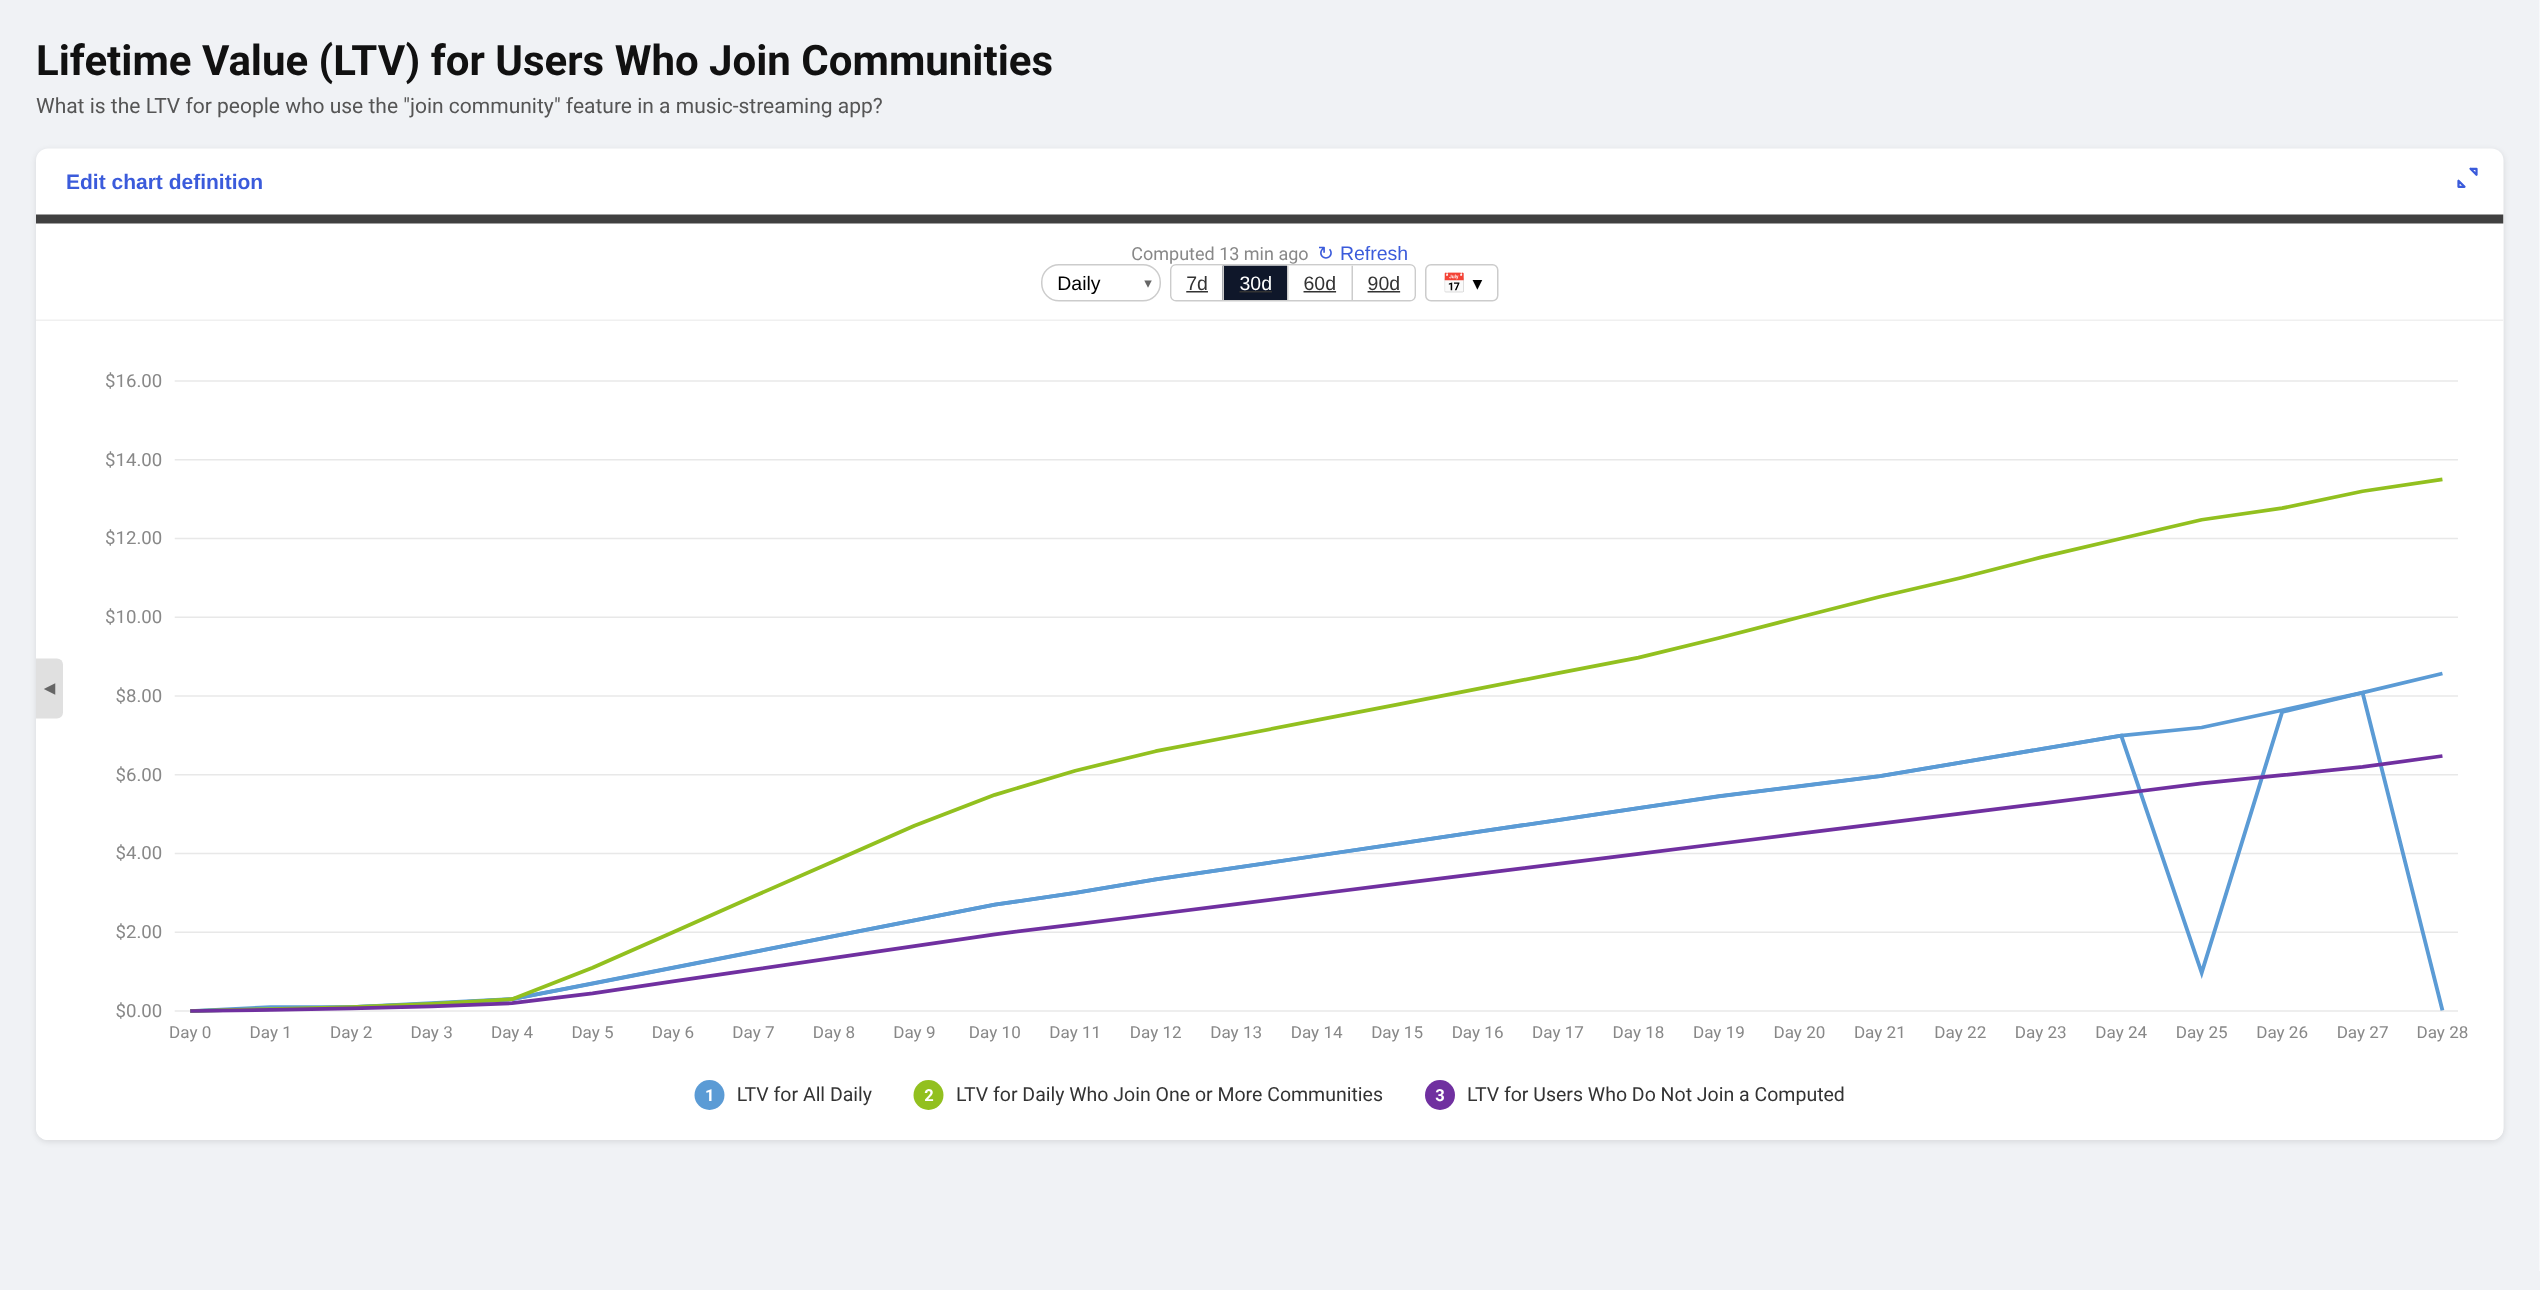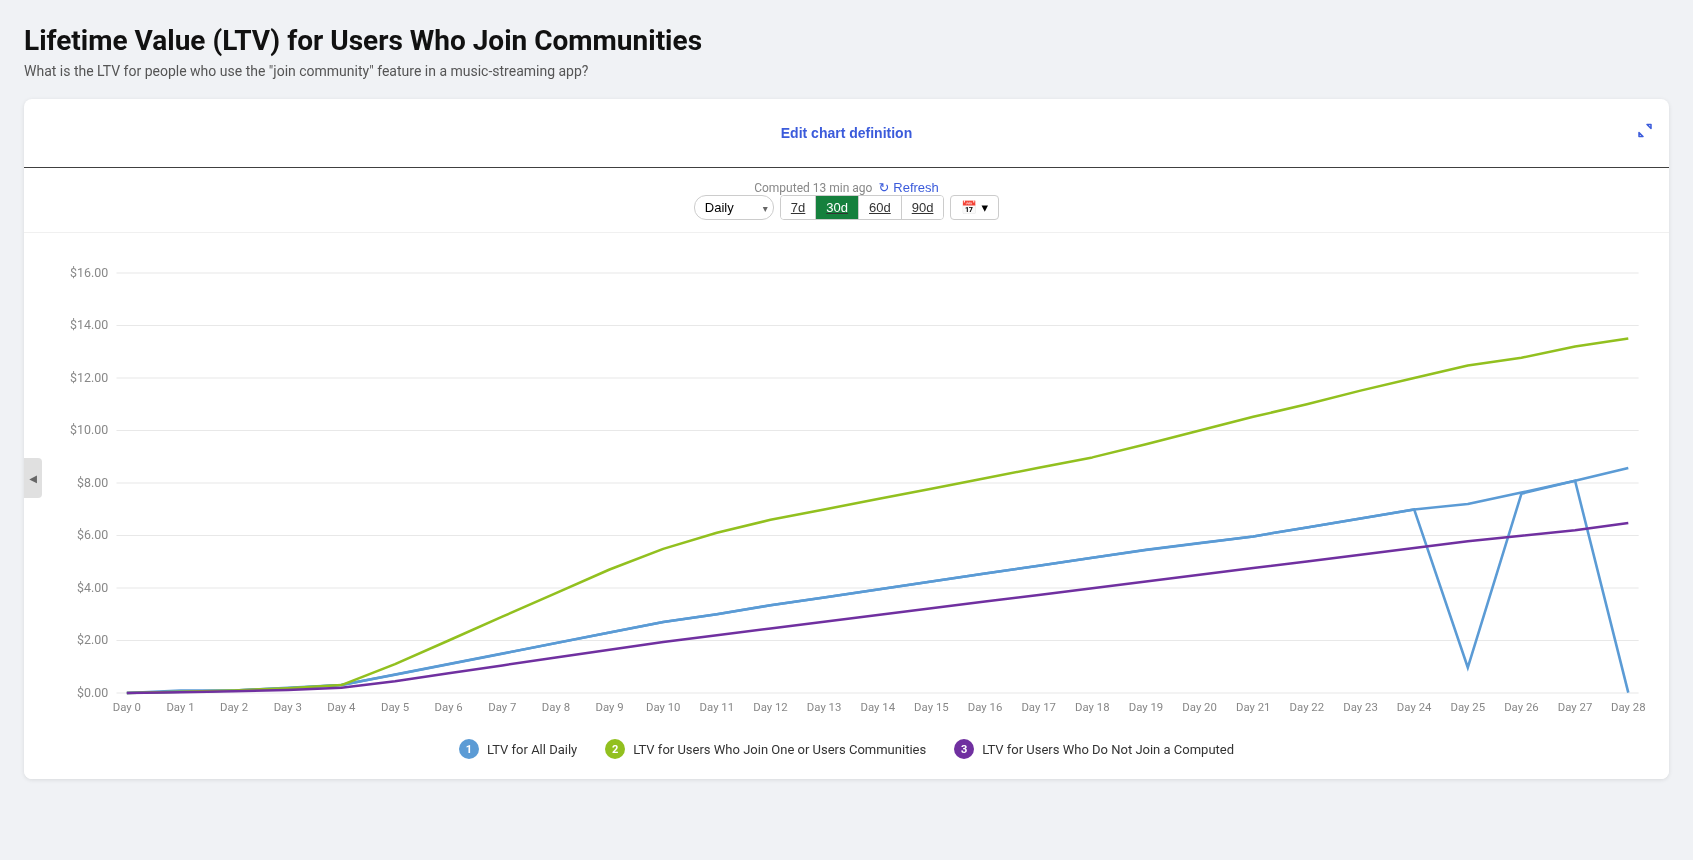--- a/index.html
+++ b/index.html
@@ -21,24 +21,24 @@
       margin-bottom: 20px;
     }
     .chart-outer-card {
       background: #fff;
       border-radius: 8px;
       box-shadow: 0 1px 4px rgba(0,0,0,0.1);
       overflow: hidden;
     }
     .edit-bar {
       display: flex;
-      justify-content: center;
-      align-items: center;
-      padding: 26px 20px;
-      border-bottom: 1px solid #404040;
+      justify-content: flex-start;
+      align-items: center;
+      padding: 14px 20px;
+      border-bottom: 6px solid #404040;
       position: relative;
     }
     .edit-chart-btn {
       color: #3b5bdb;
       font-weight: 600;
       font-size: 14px;
       background: none;
       border: none;
       cursor: pointer;
     }
@@ -127,21 +127,21 @@
       font-size: 13px;
       background: #fff;
       border: none;
       cursor: pointer;
       color: #333;
     }
     .day-btn + .day-btn {
       border-left: 1px solid #ccc;
     }
     .day-btn.active {
-      background: #15803d;
+      background: #0f172a;
       color: #fff;
     }
     .calendar-btn {
       border: 1px solid #ccc;
       border-radius: 4px;
       padding: 4px 10px;
       font-size: 13px;
       background: #fff;
       cursor: pointer;
       display: flex;
@@ -404,21 +404,21 @@
       </svg>
     </div>
 
     <div class="legend">
       <div class="legend-item">
         <div class="legend-circle" style="background:#5b9bd5;">1</div>
         <span>LTV for All Daily</span>
       </div>
       <div class="legend-item">
         <div class="legend-circle" style="background:#92c01f;">2</div>
-        <span>LTV for Users Who Join One or Users Communities</span>
+        <span>LTV for Daily Who Join One or More Communities</span>
       </div>
       <div class="legend-item">
         <div class="legend-circle" style="background:#7030a0;">3</div>
         <span>LTV for Users Who Do Not Join a Computed</span>
       </div>
     </div>
   </div>
 </div>
 
 </body></html>

